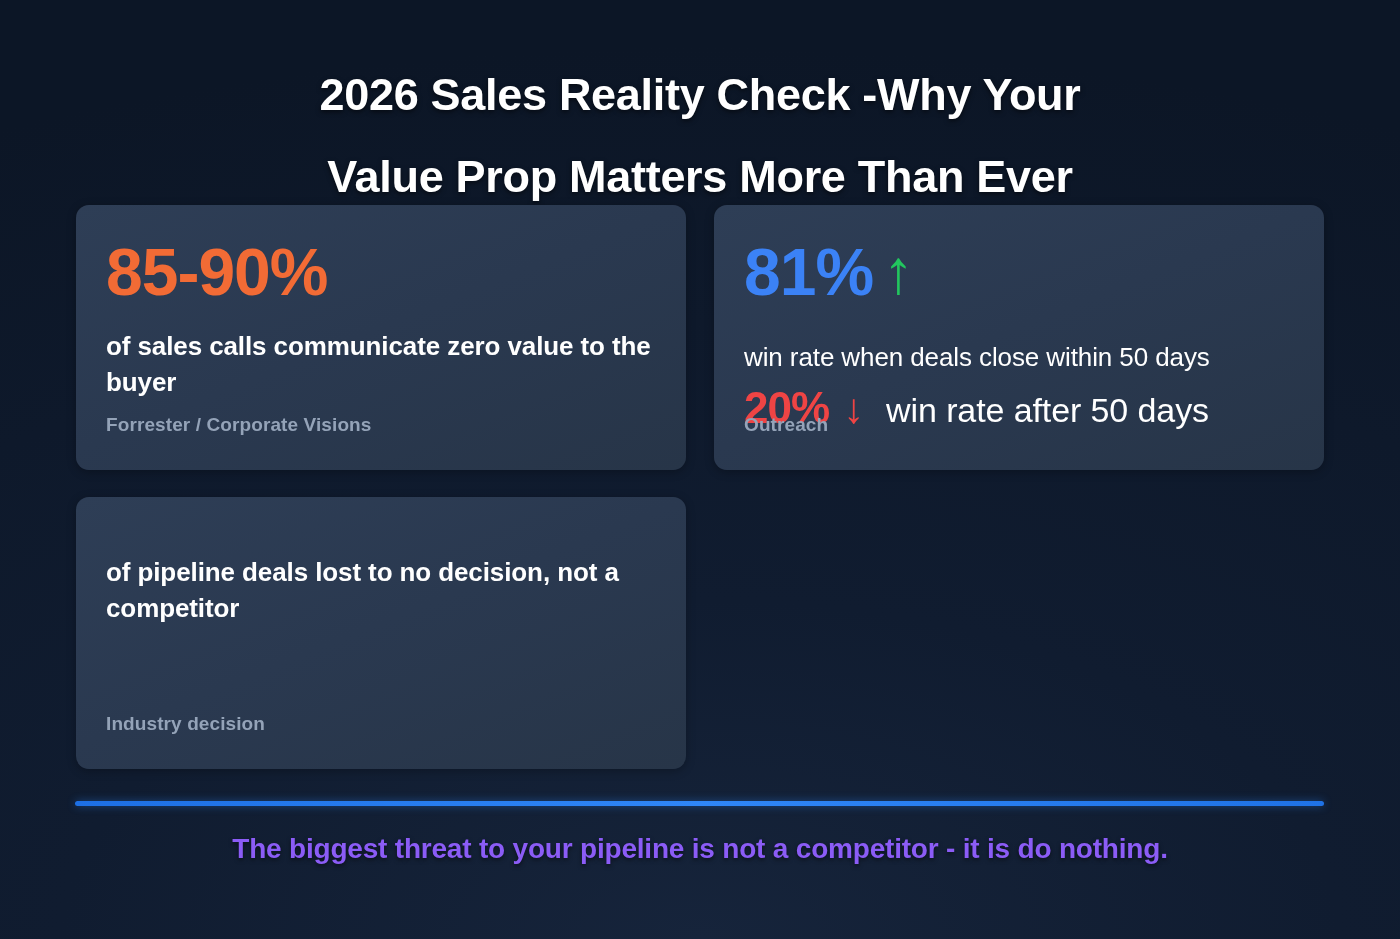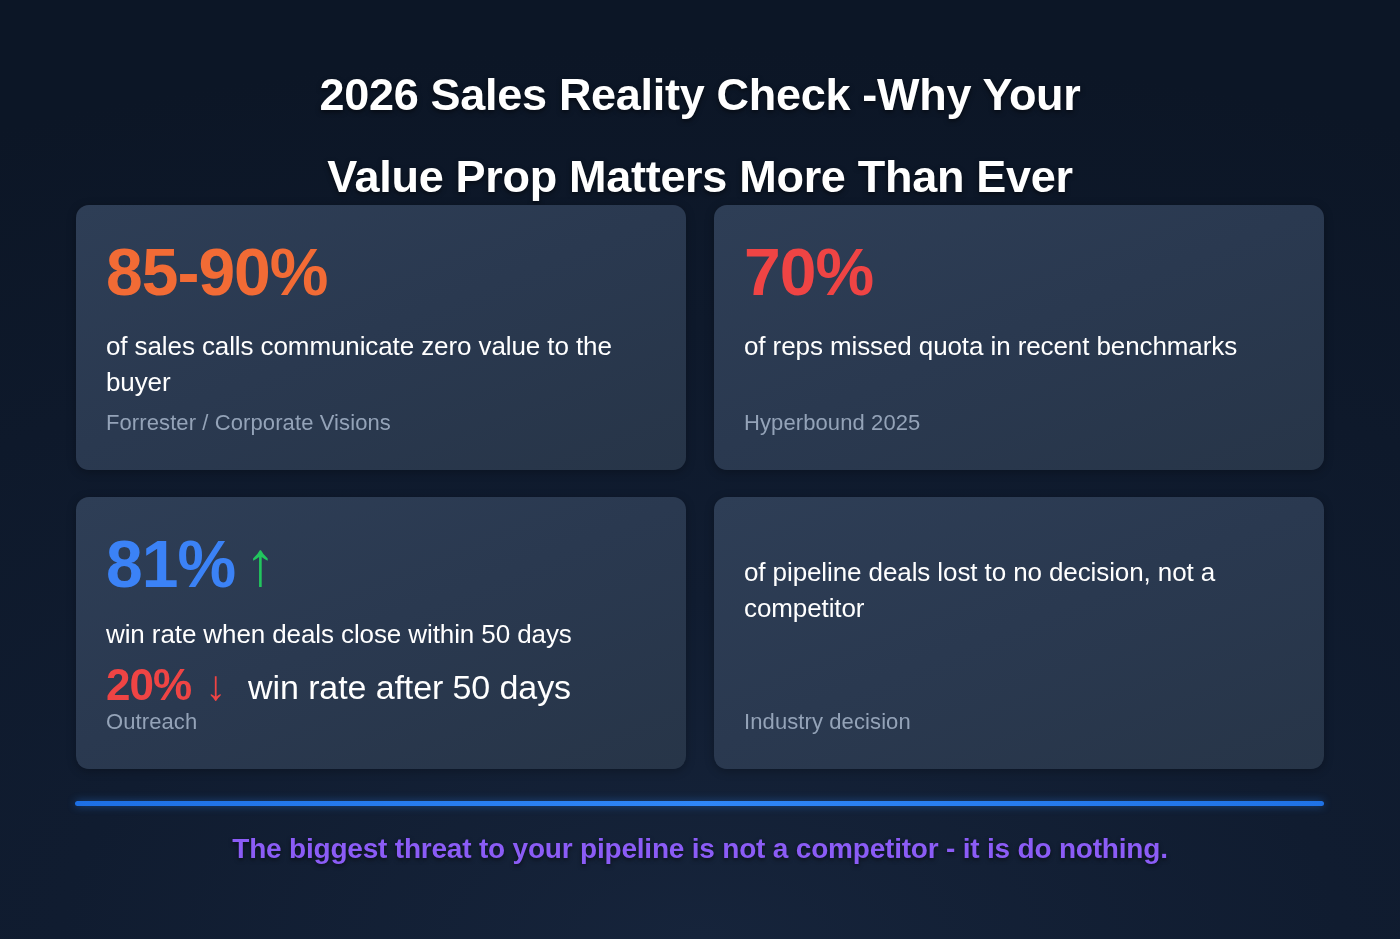--- a/index.html
+++ b/index.html
@@ -87,28 +87,28 @@
   }
   .arrow.up   { color: #22c55e; }
   .arrow.down { color: #ef4444; }
 
   
   .desc {
     margin-top: 23px;
     color: #ffffff;
     font-size: 26px;
     line-height: 36px;
-    font-weight: 400;
+    font-weight: 700;
     letter-spacing: -0.1px;
     max-width: 560px;
   }
 
   
   .dual-desc {
-    margin-top: 20px;
+    margin-top: 35px;
     color: #ffffff;
     font-size: 26px;
     line-height: 34px;
     letter-spacing: -0.1px;
   }
   .dual-row {
     display: flex;
     align-items: flex-end;
     margin-top: 12px;
     gap: 8px;
@@ -128,22 +128,22 @@
     letter-spacing: -0.1px;
     margin-left: 14px;
   }
 
   
   .source {
     position: absolute;
     left: 30px;
     bottom: 34px;
     color: #94a3b8;
-    font-size: 22px;
-    font-weight: 400;
+    font-size: 19px;
+    font-weight: 700;
     letter-spacing: 0.1px;
   }
 
   
   .divider {
     position: absolute;
     left: 75px;
     top: 801px;
     width: 1249px;
     height: 5px;
@@ -174,25 +174,20 @@
 Value Prop Matters More Than Ever</div>
 
   <div class="grid">
 
     <div class="card">
       <div class="stat orange">85-90%</div>
       <div class="desc">of sales calls communicate zero value to the buyer</div>
       <div class="source">Forrester / Corporate Visions</div>
     </div>
 
-    <div class="card">
-      <div class="stat red">70%</div>
-      <div class="desc">of reps missed quota in recent benchmarks</div>
-      <div class="source">Hyperbound 2025</div>
-    </div>
 
     <div class="card">
       <div class="stat blue">
         <span>81%</span>
         <span class="arrow up">↑</span>
       </div>
       <div class="dual-desc">win rate when deals close within 50 days</div>
       <div class="dual-row">
         <span class="stat red">20%</span>
         <span class="arrow down">↓</span>

